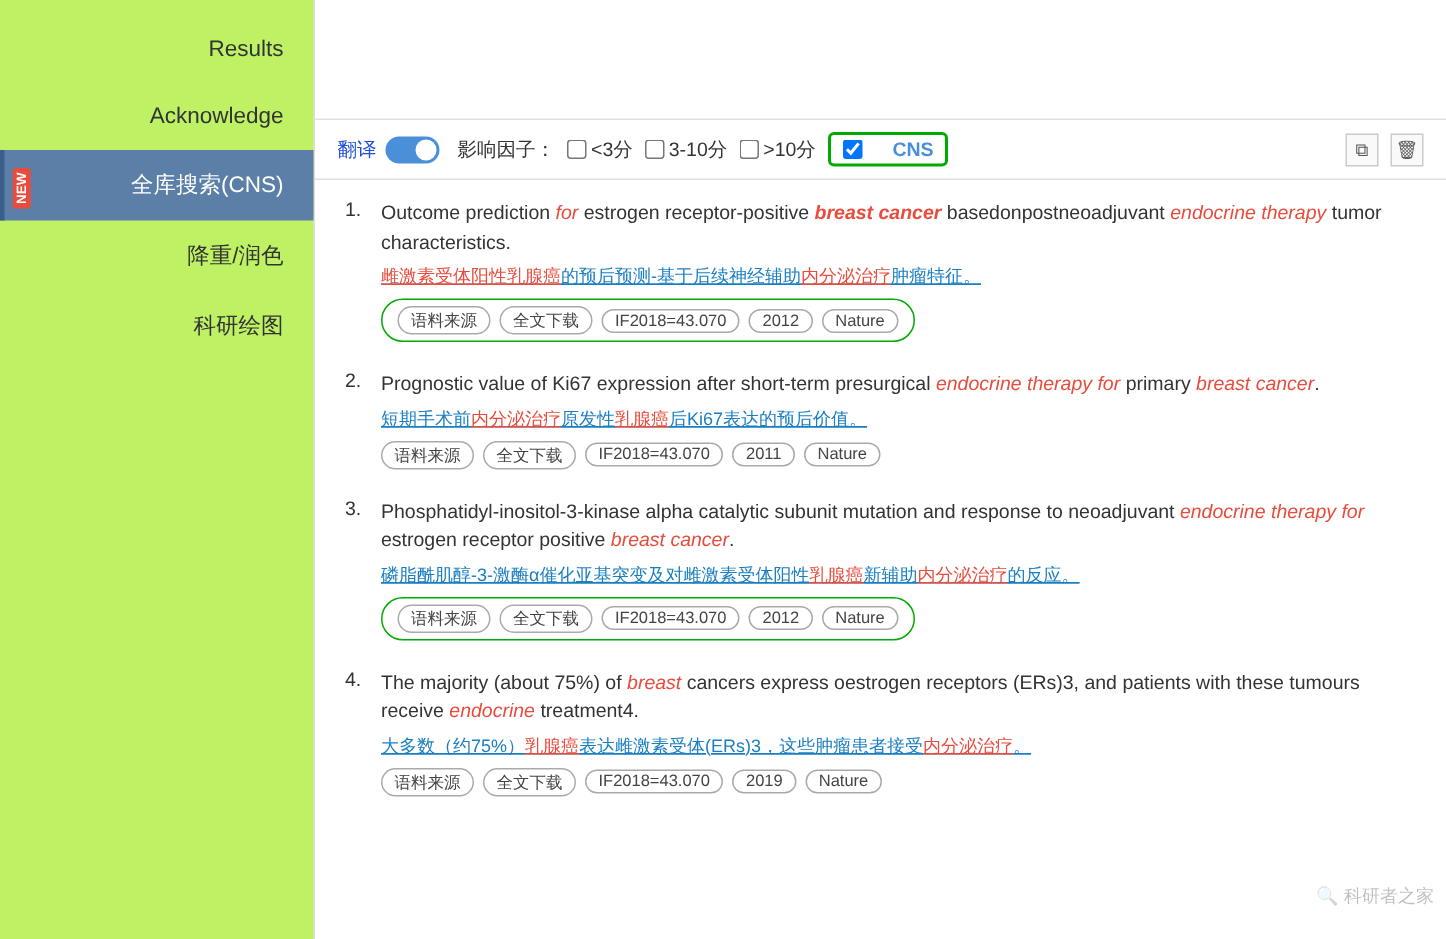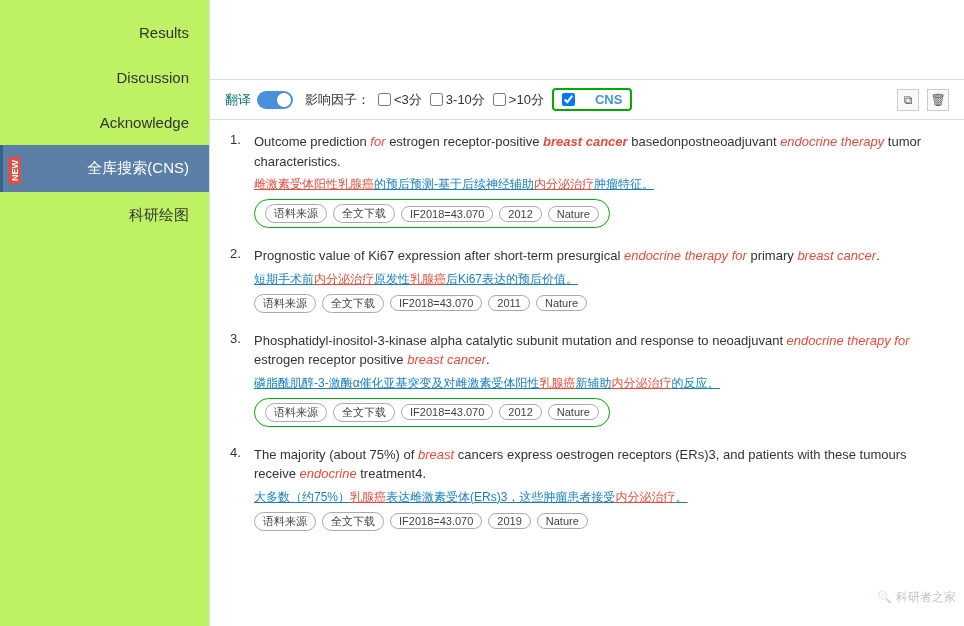--- a/index.html
+++ b/index.html
@@ -104,21 +104,21 @@
     }
 
     
     .toggle-wrap {
       display: flex;
       align-items: center;
       gap: 6px;
     }
     .toggle-label {
       font-size: 13px;
-      color: #0f766e;
+      color: #1d4ed8;
     }
     .toggle {
       width: 36px;
       height: 18px;
       background: #4a90d9;
       border-radius: 9px;
       position: relative;
       cursor: pointer;
     }
     .toggle::after {
@@ -224,23 +224,23 @@
       font-size: 12px;
       color: rgba(0,0,0,0.25);
       pointer-events: none;
     }
   </style>
 </head>
 <body>
 
 <nav class="sidebar">
 <div class="sidebar-item">Results</div>
-    <div class="sidebar-item">Discussion</div>
     <div class="sidebar-item">Acknowledge</div>
     <div class="sidebar-item active">全库搜索(CNS)</div>
+    <div class="sidebar-item">降重/润色</div>
     <div class="sidebar-item">科研绘图</div>
   </nav>
 
 <main class="main">
 
   <textarea class="top-textarea" placeholder="" style=""></textarea>
 
   <div class="toolbar">
     <div class="toggle-wrap">
       <span class="toggle-label">翻译</span>

